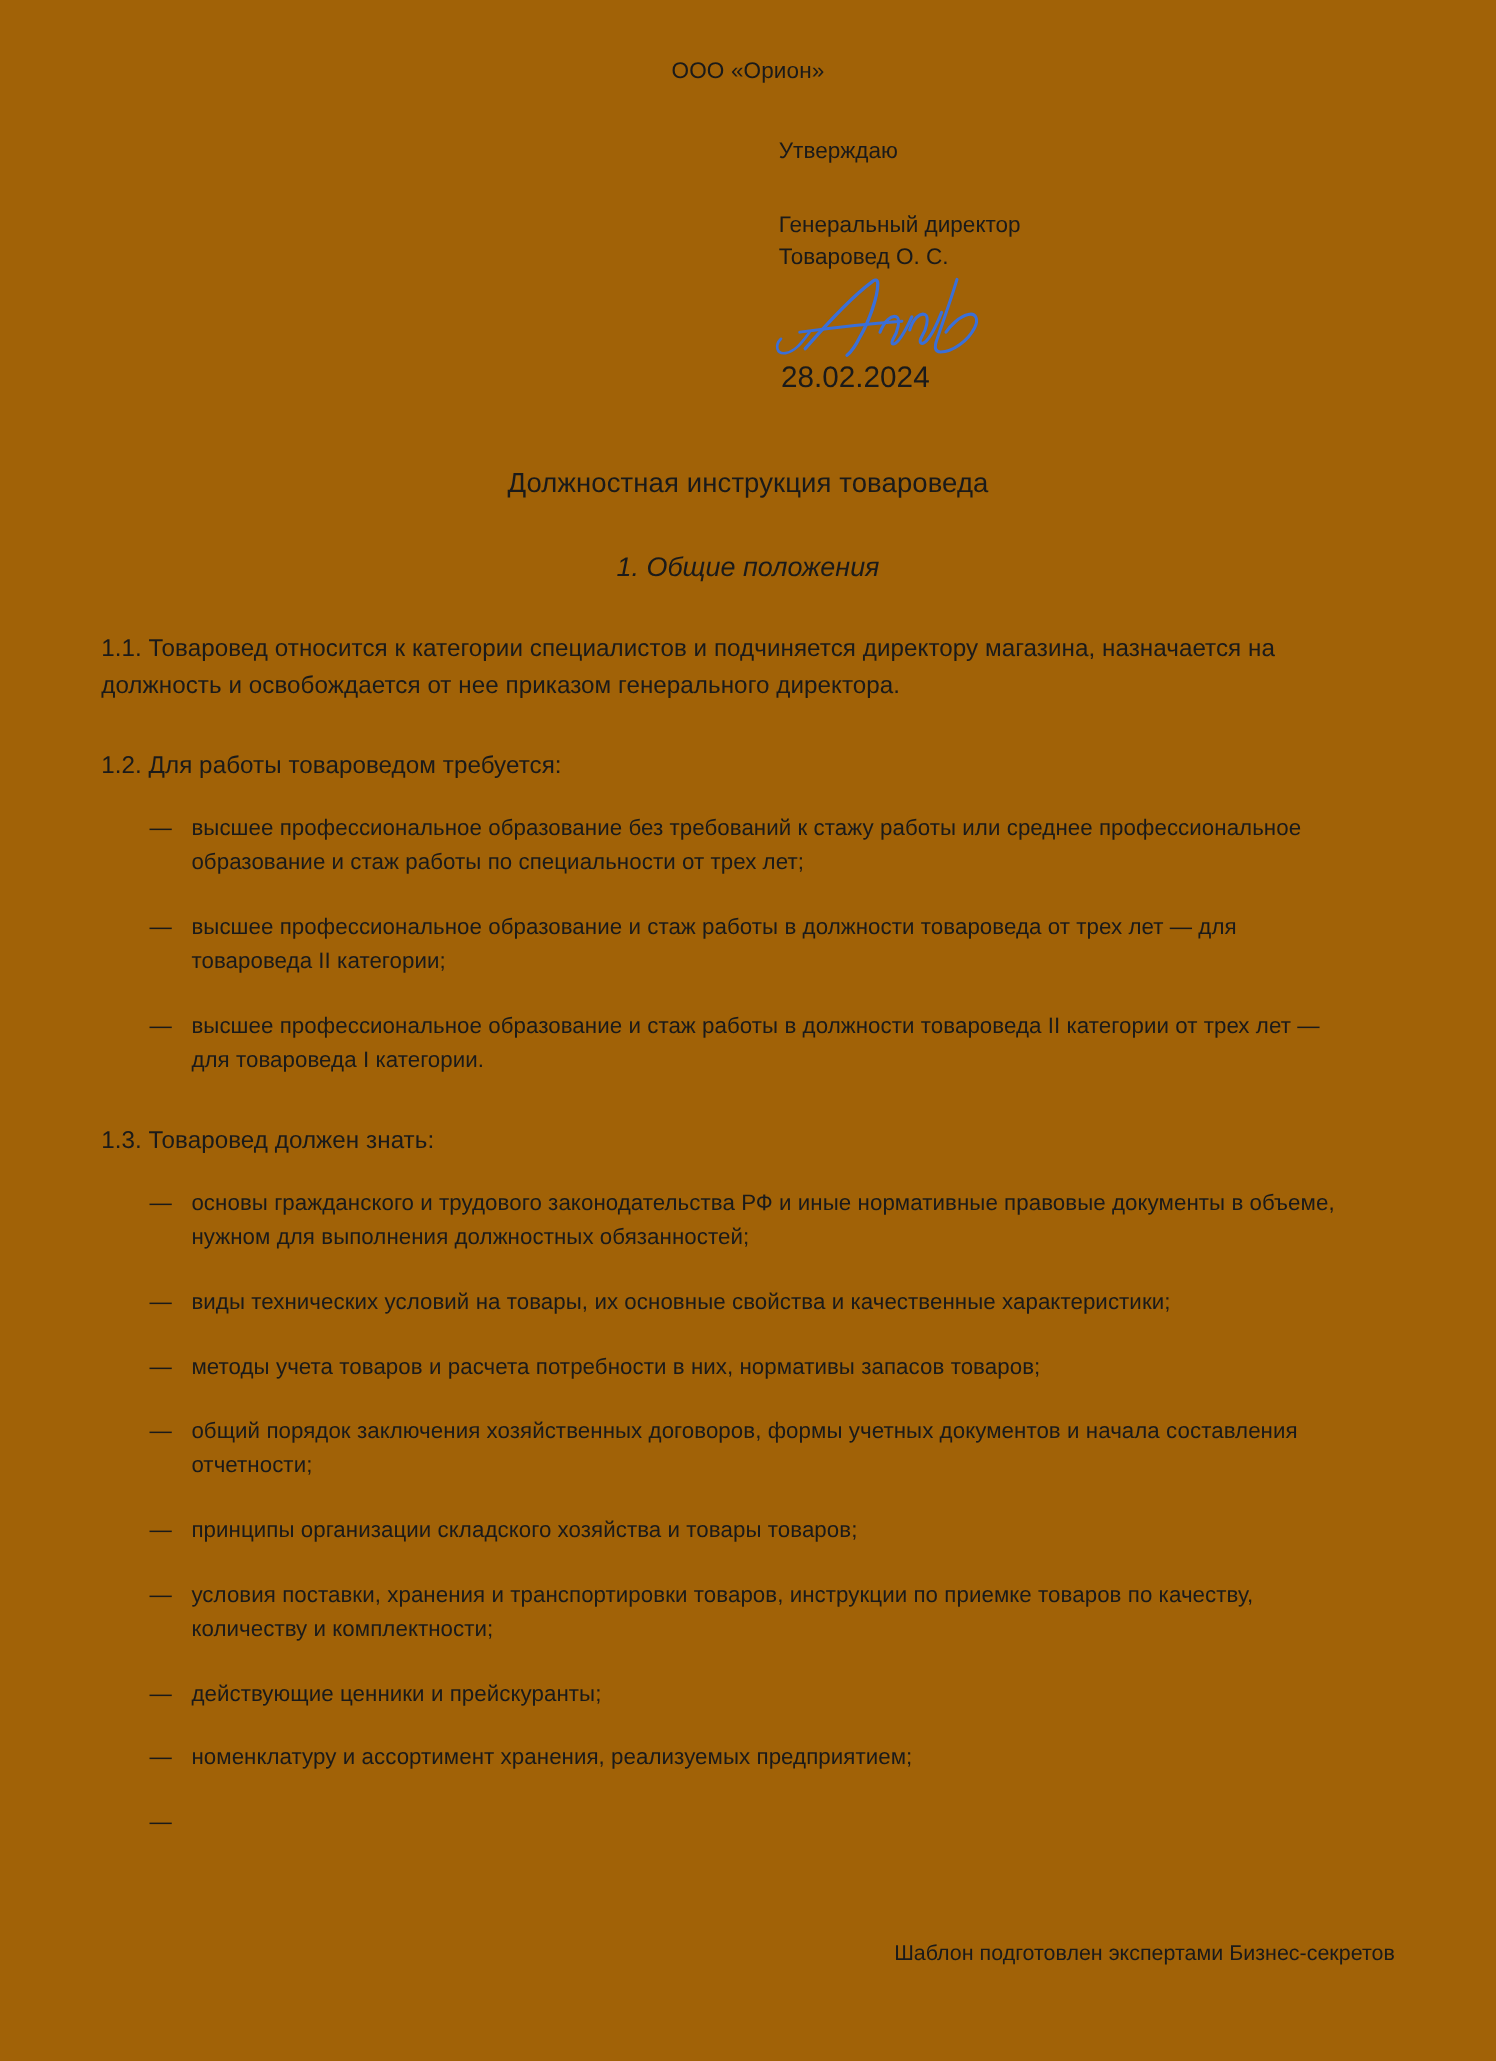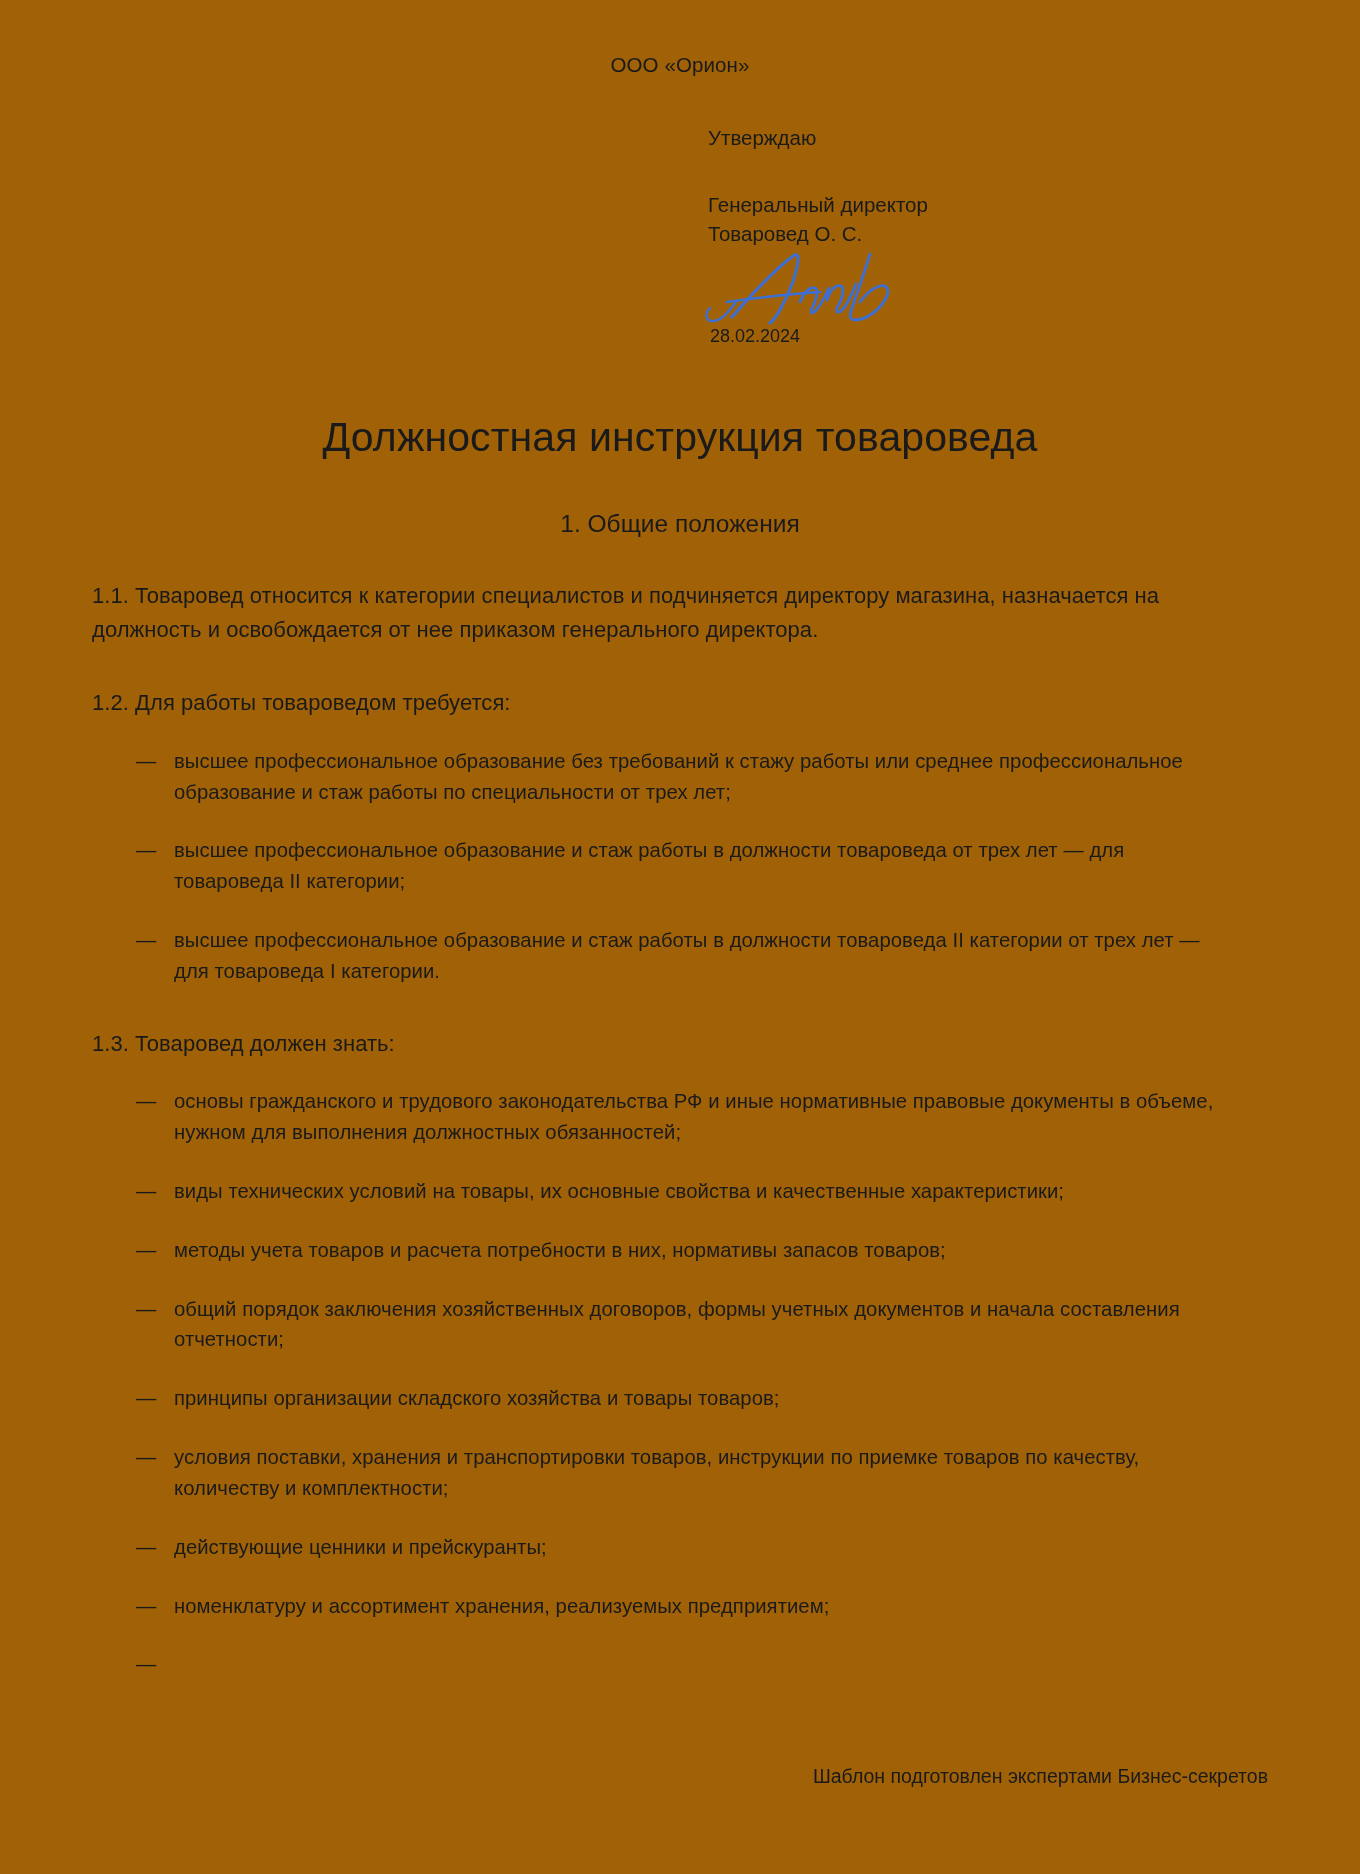--- a/index.html
+++ b/index.html
@@ -61,38 +61,39 @@
   }
   .signature-wrap svg {
     position: absolute;
     left: 0;
     top: 0;
     display: block;
   }
   .sign-date {
     margin: 0;
     padding-left: 2px;
-    font-size: 18px;
+    font-size: 27px;
   }
 
   
   .doc-title {
     margin: 62px 0 0 0;
     text-align: center;
-    font-size: 41px;
+    font-size: 25px;
     font-weight: 400;
     line-height: 1.25;
     letter-spacing: 0.1px;
   }
   .section-title {
     margin: 46px 0 0 0;
     text-align: center;
     font-size: 24.5px;
     font-weight: 400;
     line-height: 1.25;
+    font-style: italic;
   }
 
   
   .para {
     margin: 40px 0 0 0;
     font-size: 22px;
     line-height: 1.52;
     letter-spacing: 0.05px;
     max-width: 1148px;
   }

